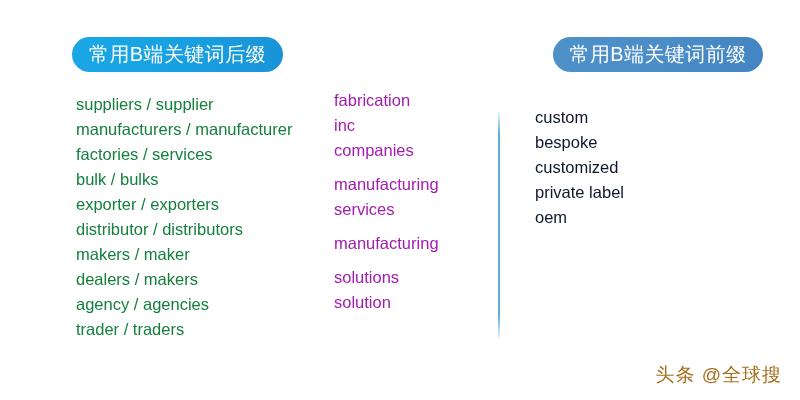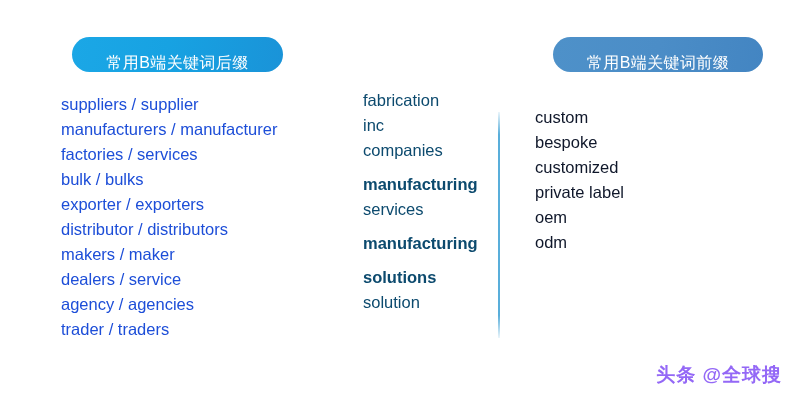--- a/index.html
+++ b/index.html
@@ -21,28 +21,28 @@
     inset: 0;
     background: #ffffff;
   }
 
   
   .badge {
     position: absolute;
     height: 35px;
     border-radius: 18px;
     display: flex;
-    align-items: flex-start;
+    align-items: flex-end;
     justify-content: center;
     color: #ffffff;
-    font-size: 16px;
+    font-size: 20px;
     letter-spacing: 0.4px;
     white-space: nowrap;
     box-sizing: border-box;
-    padding: 16px 22px;
+    padding: 4px 22px;
   }
   .badge-suffix {
     left: 72px;
     top: 37px;
     width: 211px;
     background: linear-gradient(100deg, #1ba7e6 0%, #17a2e2 45%, #1a93d8 100%);
   }
   .badge-prefix {
     left: 553px;
     top: 37px;
@@ -51,43 +51,42 @@
   }
 
   
   .col {
     position: absolute;
     font-size: 16.5px;
     line-height: 25px;
     white-space: nowrap;
   }
   .col-suffix-a {
-    left: 61px;
+    left: 76px;
     top: 92px;
-    color: #1d4ed8;
+    color: #15803d;
   }
   .col-suffix-b {
-    left: 363px;
+    left: 334px;
     top: 88px;
-    color: #0c4a6e;
+    color: #a21caf;
   }
   .col-prefix {
     left: 535px;
     top: 105px;
     color: #0f172a;
   }
 
   .line {
     display: block;
     height: 25px;
   }
   
   .line.group-start {
     margin-top: 9px;
-    font-weight: bold;
   }
 
   
   .divider {
     position: absolute;
     left: 498px;
     top: 112px;
     width: 1.5px;
     height: 226px;
     background: linear-gradient(180deg,
@@ -96,22 +95,22 @@
                 rgba(60,160,212,0.85) 90%,
                 rgba(90,175,220,0.12) 100%);
   }
 
   
   .watermark {
     position: absolute;
     right: 18px;
     bottom: 12px;
     font-size: 19px;
-    font-weight: bold;
-    color: #8b5cf6;
+    font-weight: normal;
+    color: #a16207;
     letter-spacing: 1px;
     white-space: nowrap;
     opacity: 0.92;
   }
 </style>
 </head>
 <body>
 
 <div class="slide">
 
@@ -124,21 +123,21 @@
   </div>
 
   <div class="col col-suffix-a">
     <span class="line">suppliers / supplier</span>
     <span class="line">manufacturers / manufacturer</span>
     <span class="line">factories / services</span>
     <span class="line">bulk / bulks</span>
     <span class="line">exporter / exporters</span>
     <span class="line">distributor / distributors</span>
     <span class="line">makers / maker</span>
-    <span class="line">dealers / service</span>
+    <span class="line">dealers / makers</span>
     <span class="line">agency / agencies</span>
     <span class="line">trader / traders</span>
   </div>
 
   <div class="col col-suffix-b">
     <span class="line">fabrication</span>
     <span class="line">inc</span>
     <span class="line">companies</span>
     <span class="line group-start">manufacturing</span>
     <span class="line">services</span>
@@ -148,18 +147,17 @@
   </div>
 
   <div class="divider"></div>
 
   <div class="col col-prefix">
     <span class="line">custom</span>
     <span class="line">bespoke</span>
     <span class="line">customized</span>
     <span class="line">private label</span>
     <span class="line">oem</span>
-    <span class="line">odm</span>
   </div>
 
   <div class="watermark">头条 @全球搜</div>
 
 </div>
 
 </body></html>

